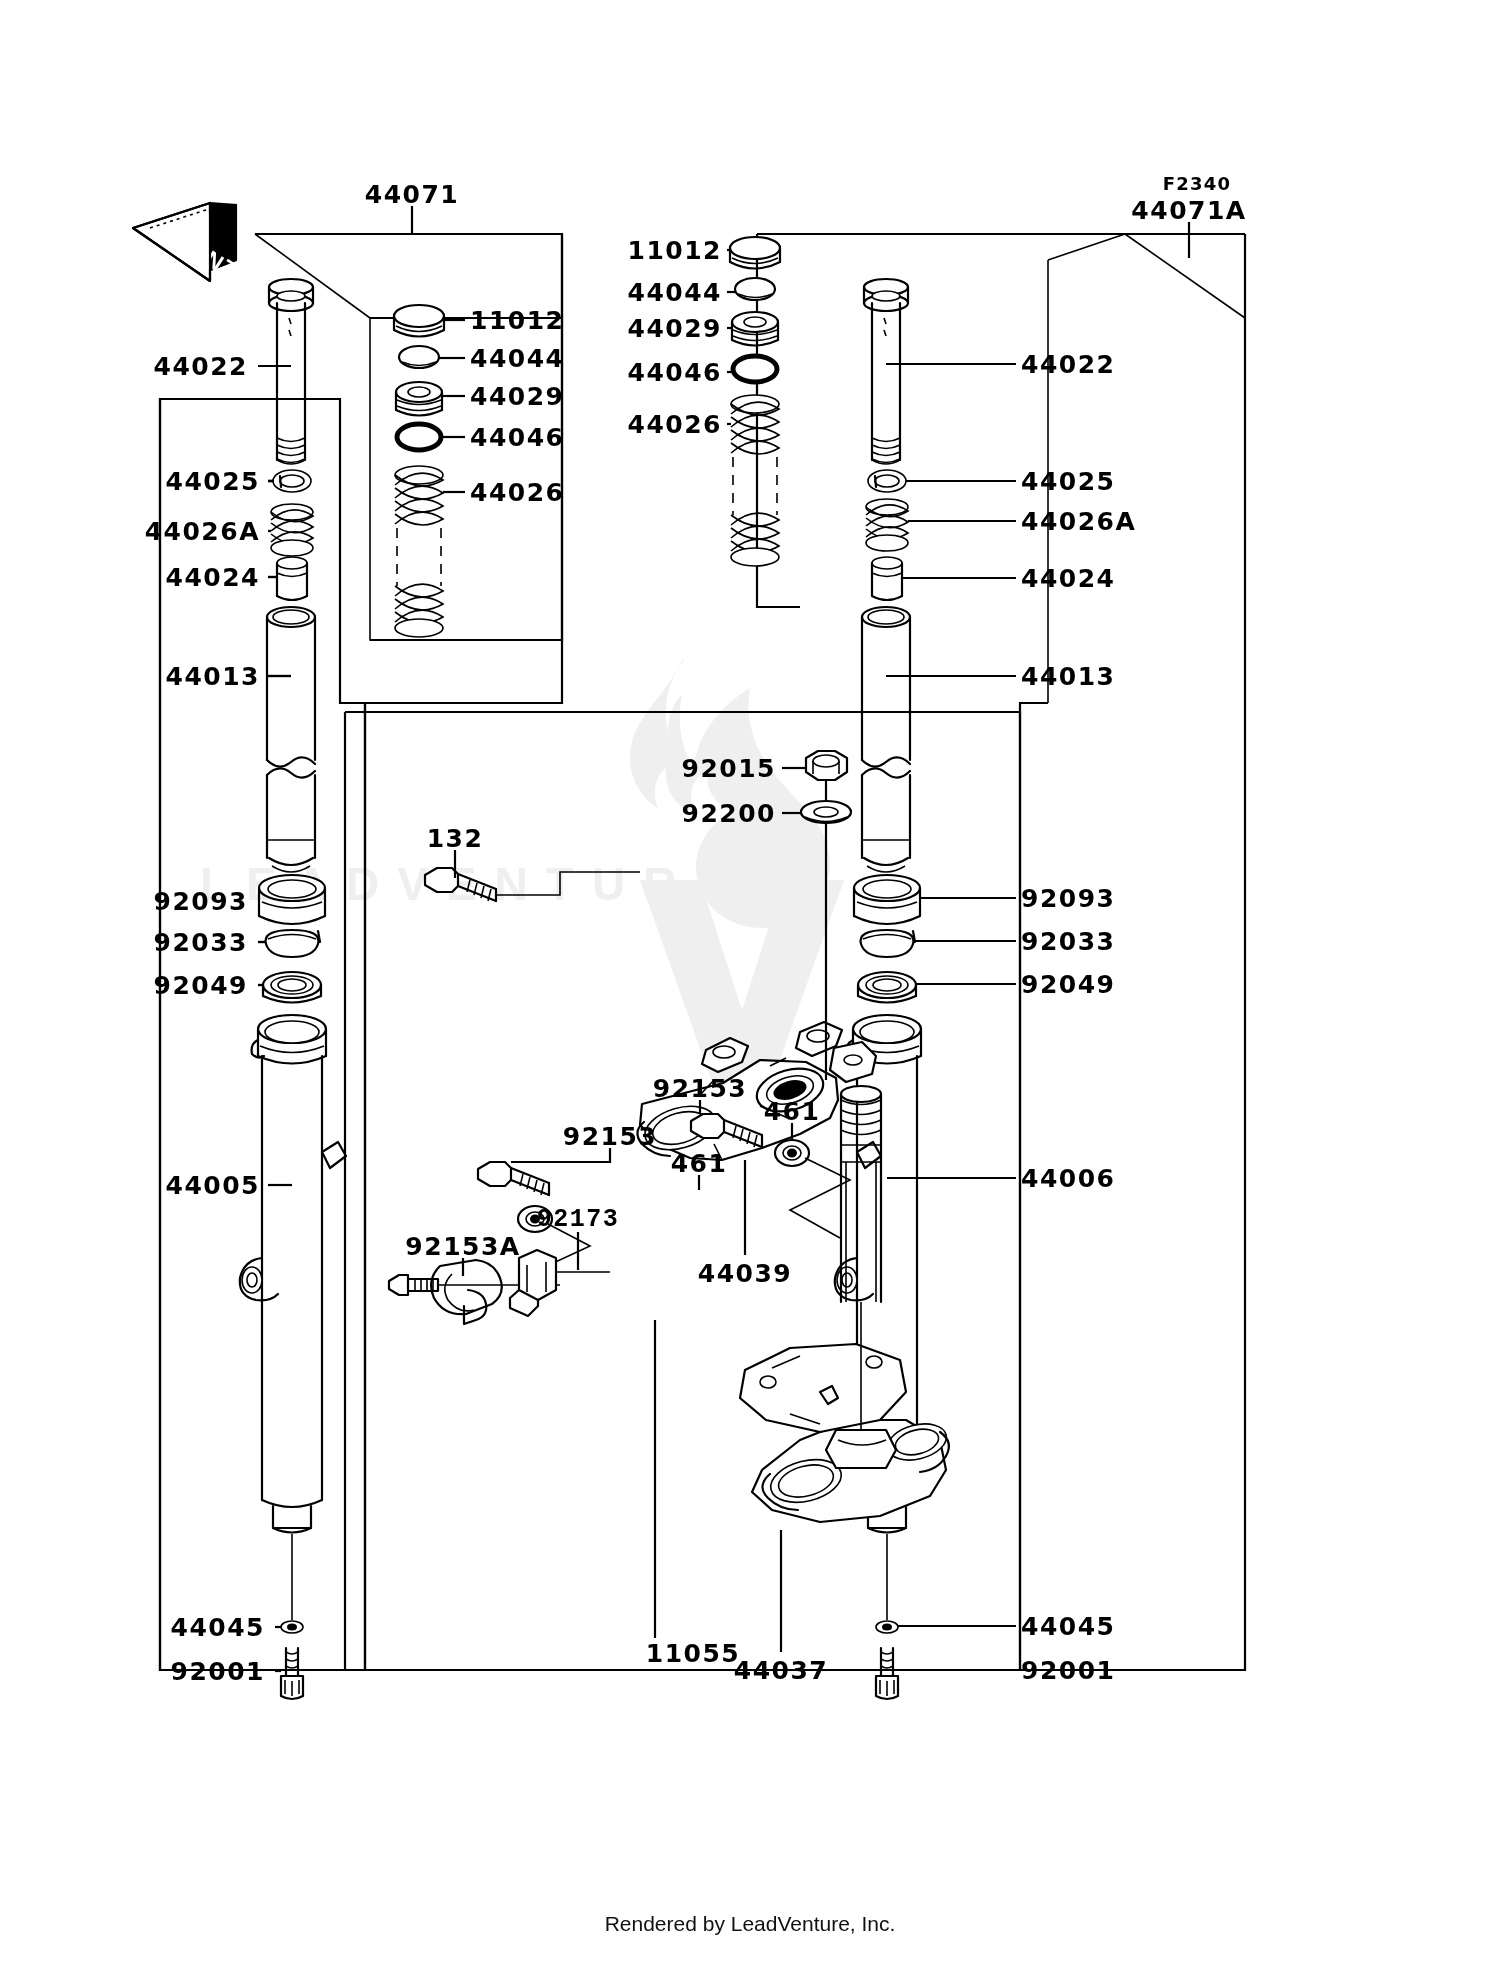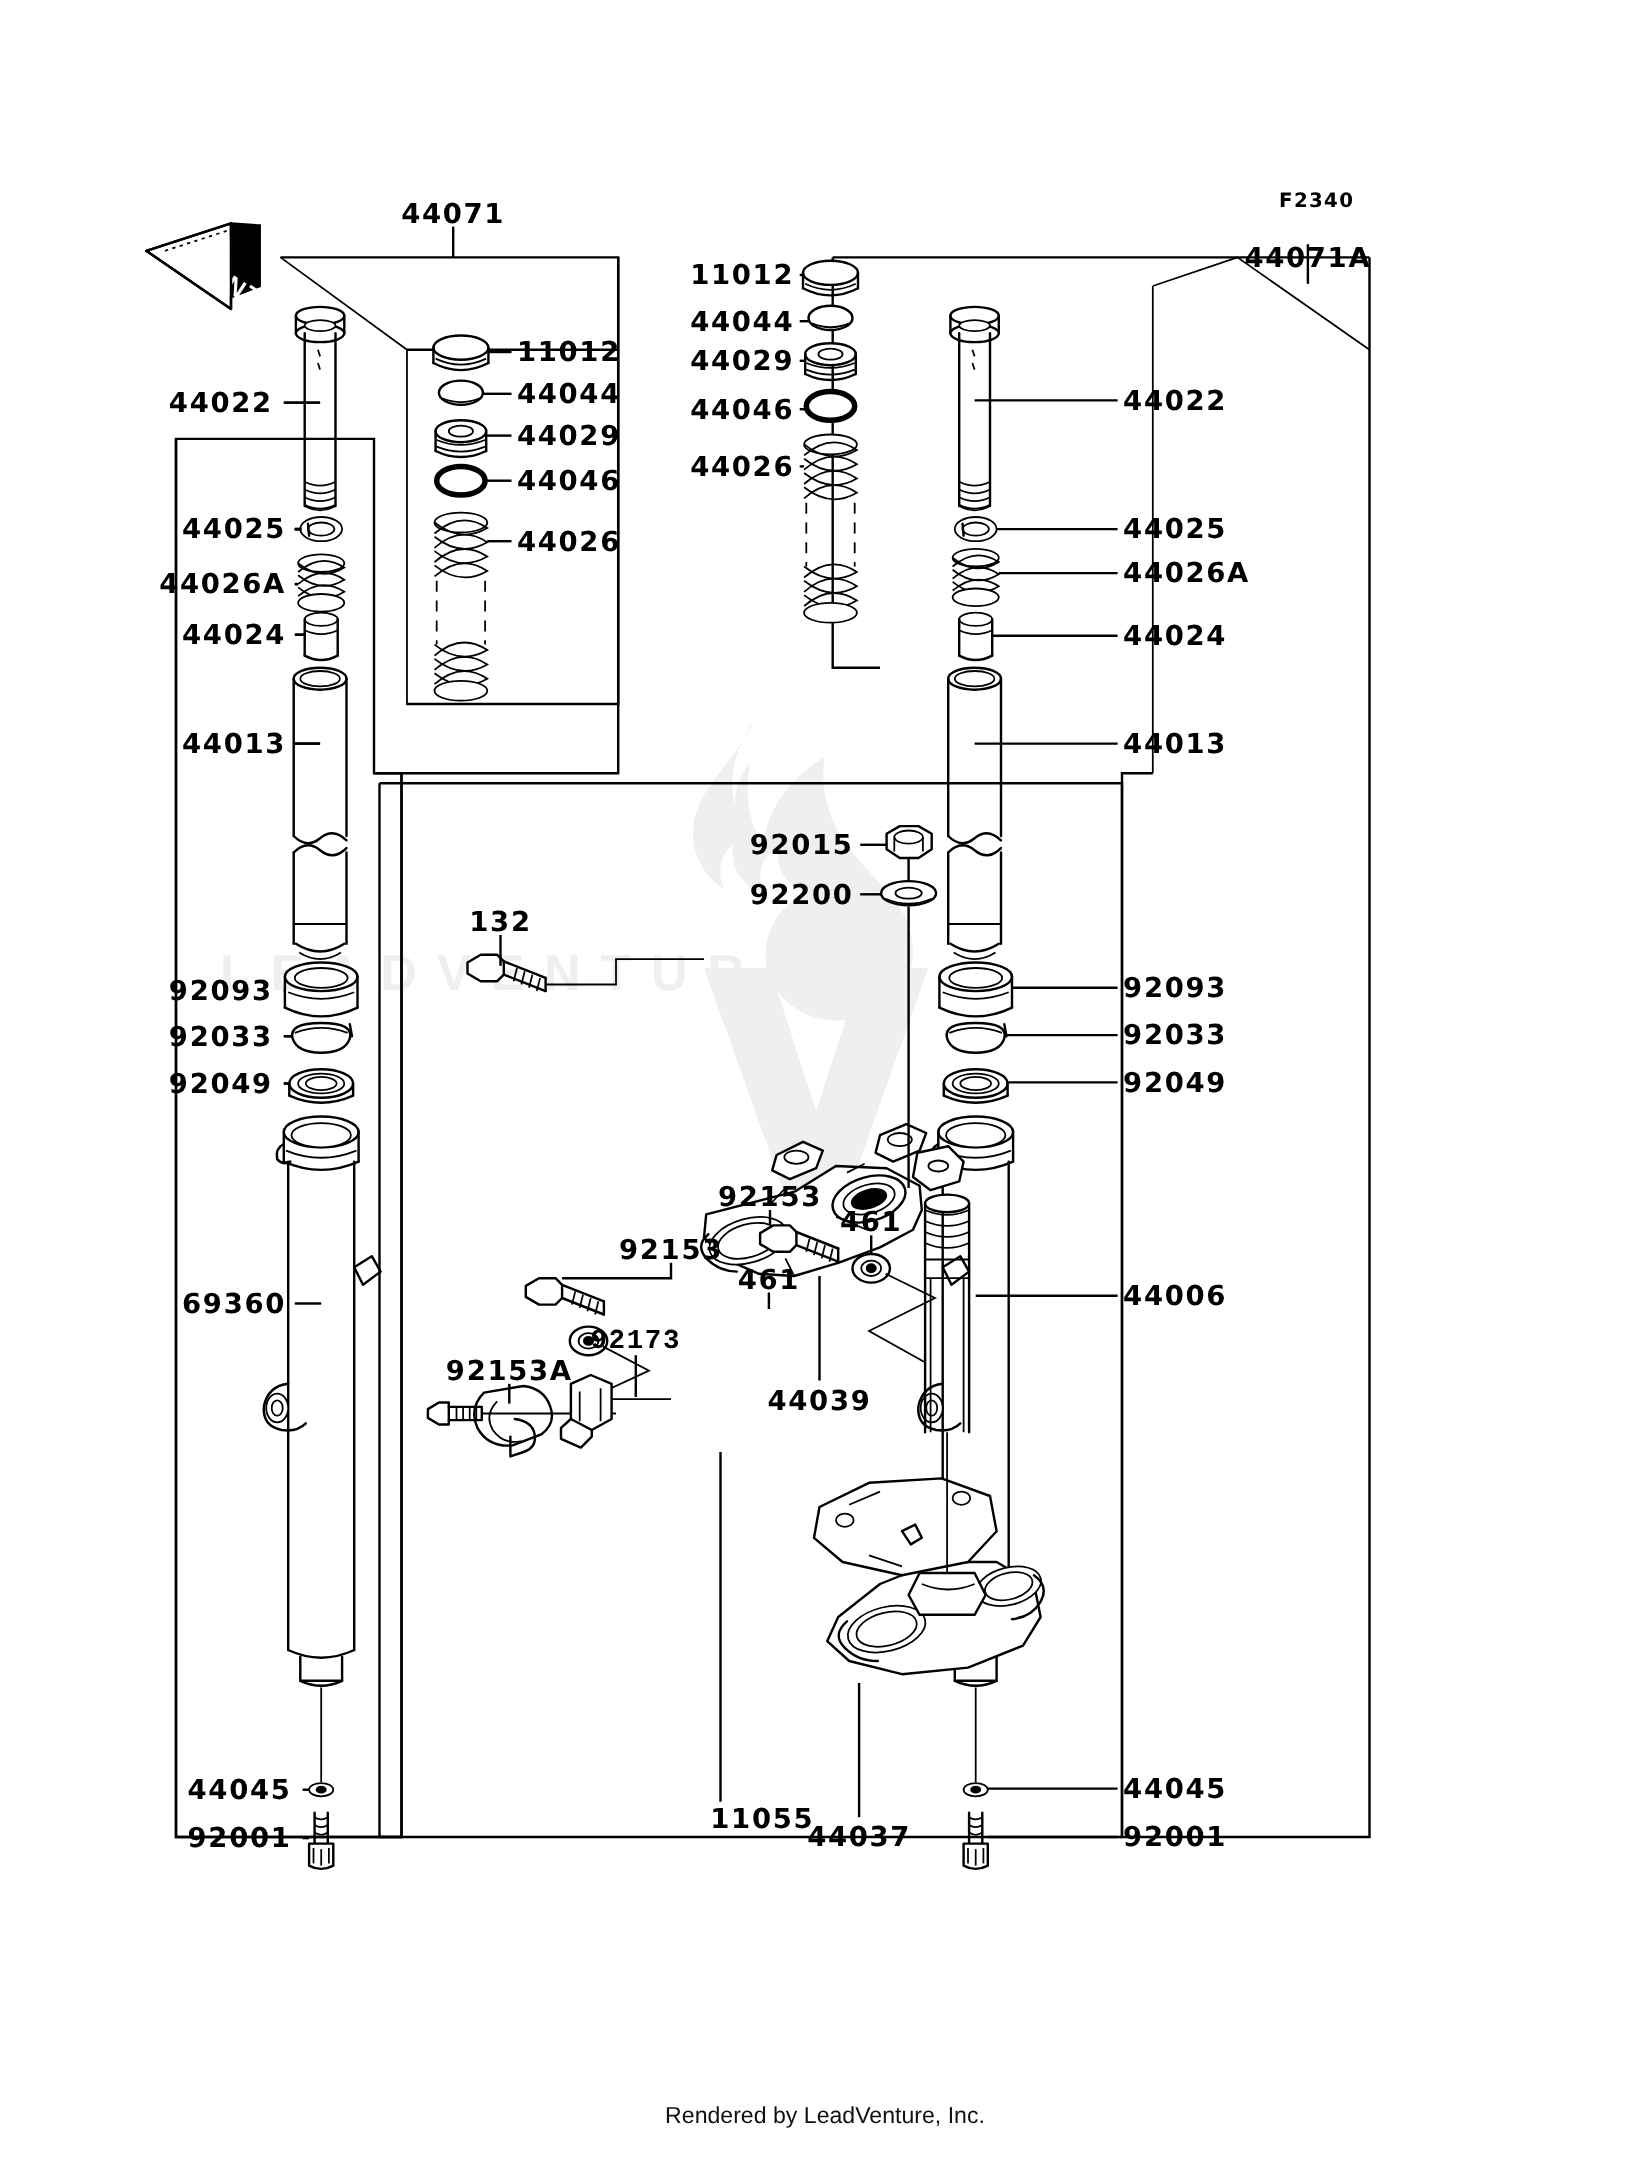--- a/index.html
+++ b/index.html
@@ -607,33 +607,33 @@
       <path d="M258 901 L259 901"></path>
       <path d="M258 942 L266 942"></path>
       <path d="M258 985 L263 985"></path>
     </g>
 
   </svg>
 
   <div>
 
     <div class="lbl c" style="left:412px;top:194px;">44071</div>
-    <div class="lbl c" style="left:1189px;top:210px;margin-top:24px;">44071A</div>
+    <div class="lbl c" style="left:1189px;top:210px;">44071A</div>
 
     <div class="code" style="left:1197px;top:183px;">F2340</div>
 
     <div class="lbl r" style="left:248px;top:366px;">44022</div>
     <div class="lbl r" style="left:260px;top:481px;">44025</div>
     <div class="lbl r" style="left:260px;top:531px;">44026A</div>
     <div class="lbl r" style="left:260px;top:577px;">44024</div>
     <div class="lbl r" style="left:260px;top:676px;">44013</div>
     <div class="lbl r" style="left:248px;top:901px;">92093</div>
     <div class="lbl r" style="left:248px;top:942px;">92033</div>
     <div class="lbl r" style="left:248px;top:985px;">92049</div>
-    <div class="lbl r" style="left:260px;top:1185px;">69360</div>
+    <div class="lbl r" style="left:260px;top:1185px;">44005</div>
     <div class="lbl r" style="left:265px;top:1627px;">44045</div>
     <div class="lbl r" style="left:265px;top:1671px;">92001</div>
 
     <div class="lbl l" style="left:470px;top:320px;">11012</div>
     <div class="lbl l" style="left:470px;top:358px;">44044</div>
     <div class="lbl l" style="left:470px;top:396px;">44029</div>
     <div class="lbl l" style="left:470px;top:437px;">44046</div>
     <div class="lbl l" style="left:470px;top:492px;">44026</div>
 
     <div class="lbl r" style="left:722px;top:250px;">11012</div>

